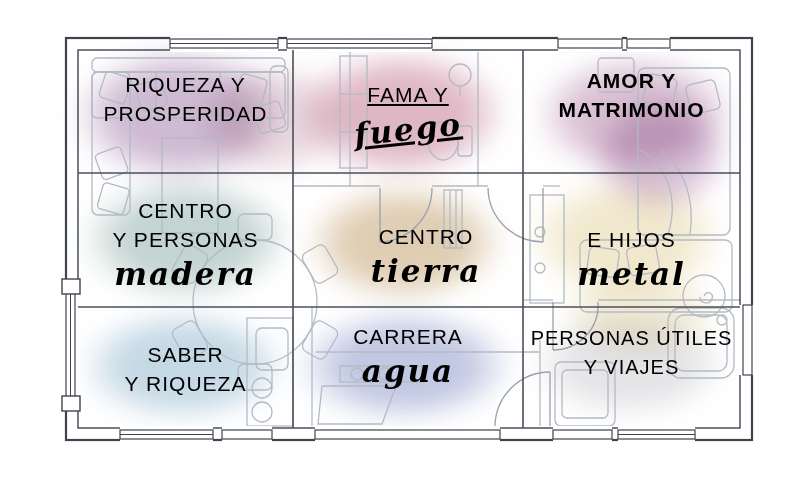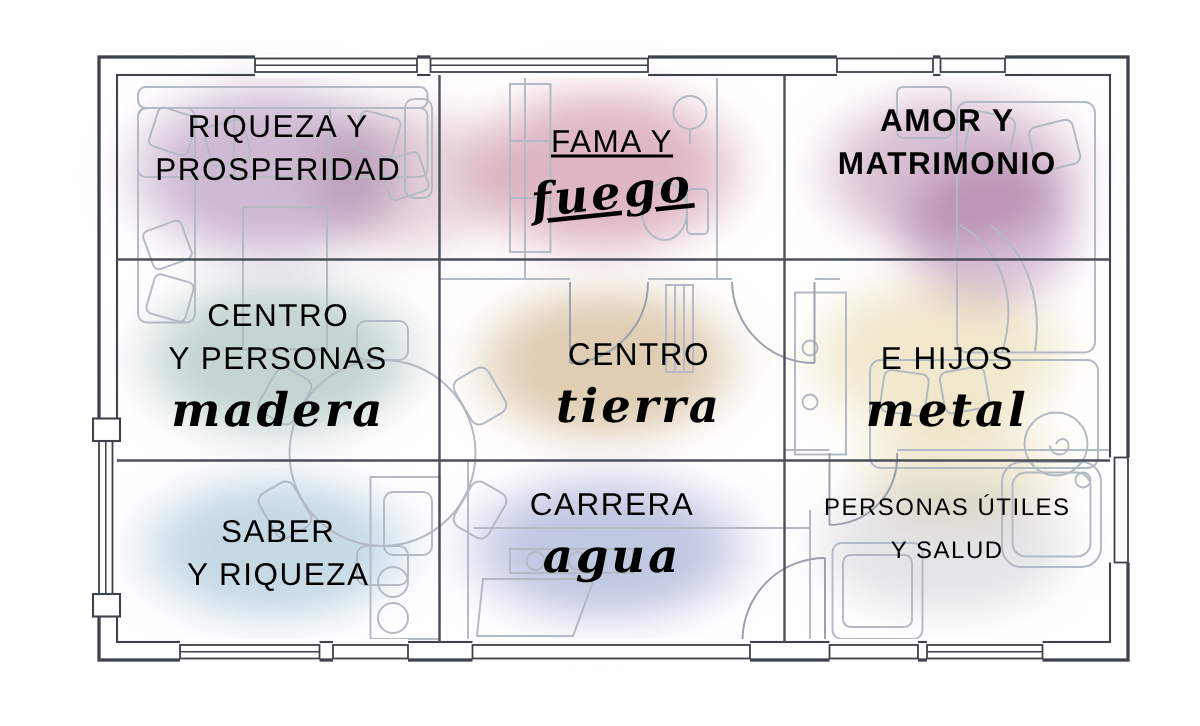--- a/index.html
+++ b/index.html
@@ -58,21 +58,21 @@
   }
   #label-riqueza{left:78px;top:70px;width:215px;}
   #label-fama{left:293px;top:80px;width:230px;text-decoration:underline;}
   #label-fama .script{transform:rotate(-6deg);}
   #label-amor{left:523px;top:66px;width:217px;font-weight:bold;}
   #label-salud{left:78px;top:196px;width:215px;}
   #label-centro{left:293px;top:222px;width:266px;}
   #label-creatividad{left:523px;top:196px;width:217px;}
   #label-saber{left:78px;top:340px;width:215px;}
   #label-carrera{left:293px;top:322px;width:230px;}
-  #label-personas{left:523px;top:324px;width:217px;font-size:16px;}
+  #label-personas{left:523px;top:324px;width:217px;font-size:20px;}
 </style>
 </head>
 <body>
 
 <div id="stage">
 
   <div class="blob" id="blob-riqueza" style="--c: #c0a6c6;"></div>
   <div class="blob" id="blob-riqueza-accent" style="--c: #dcc0cb;"></div>
   <div class="blob" id="blob-fama" style="--c: #d6a3b3;"></div>
   <div class="blob" id="blob-amor" style="--c: #cfaec6;"></div>
@@ -324,16 +324,16 @@
     <span>Y RIQUEZA</span>
   </div>
 
   <div class="cell-label" id="label-carrera">
     <span>CARRERA</span><br>
     <span class="script">agua</span>
   </div>
 
   <div class="cell-label" id="label-personas">
     <span>PERSONAS ÚTILES</span><br>
-    <span>Y SALUD</span>
+    <span>Y VIAJES</span>
   </div>
 
 </div>
 
 </body></html>

